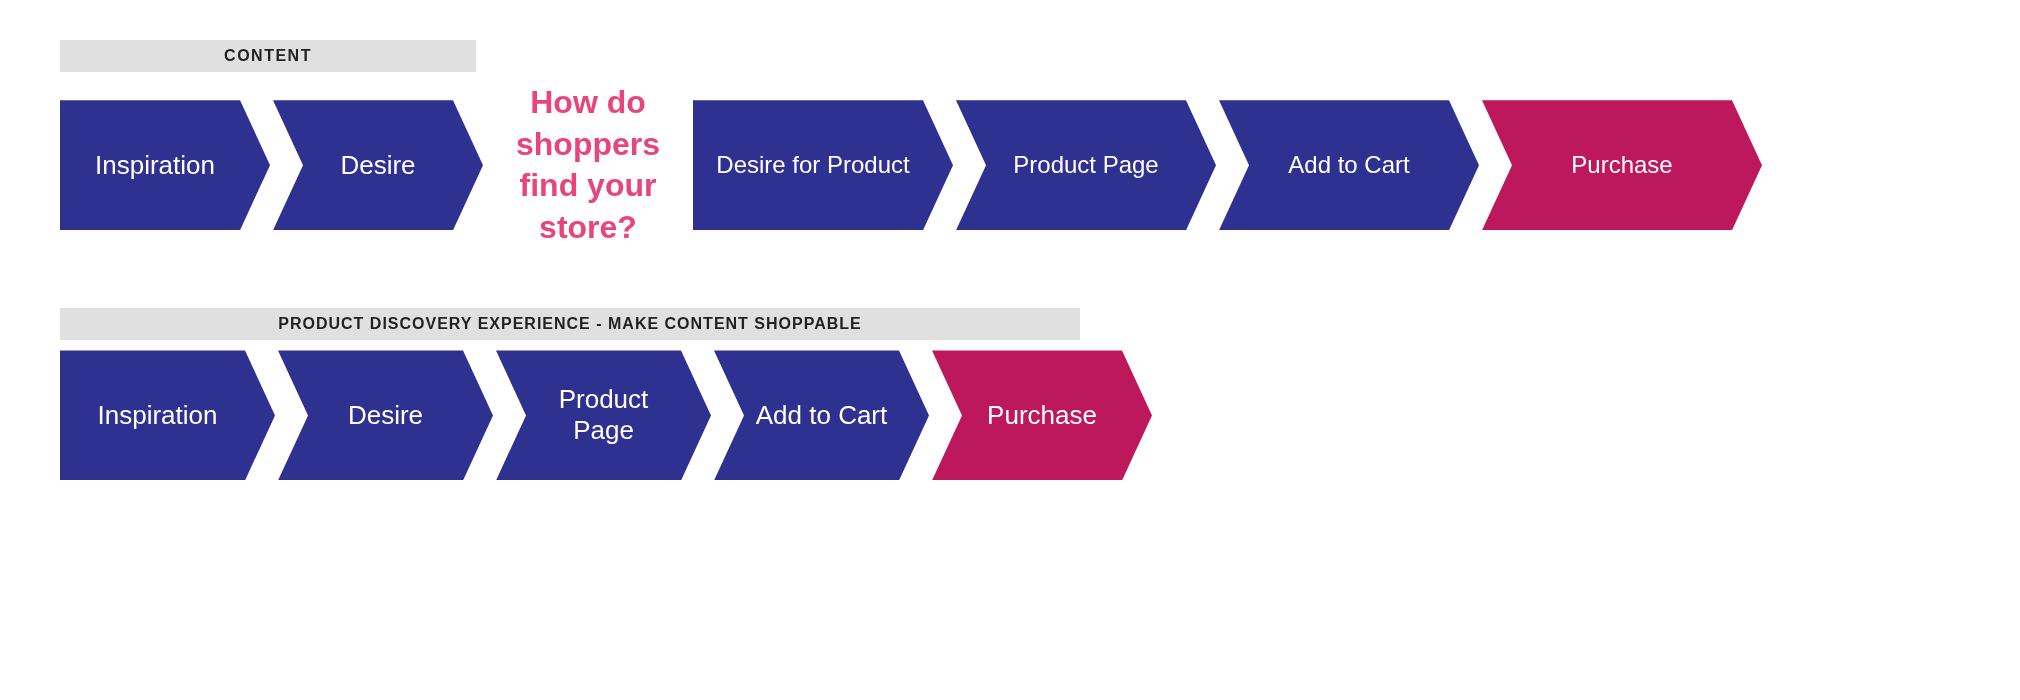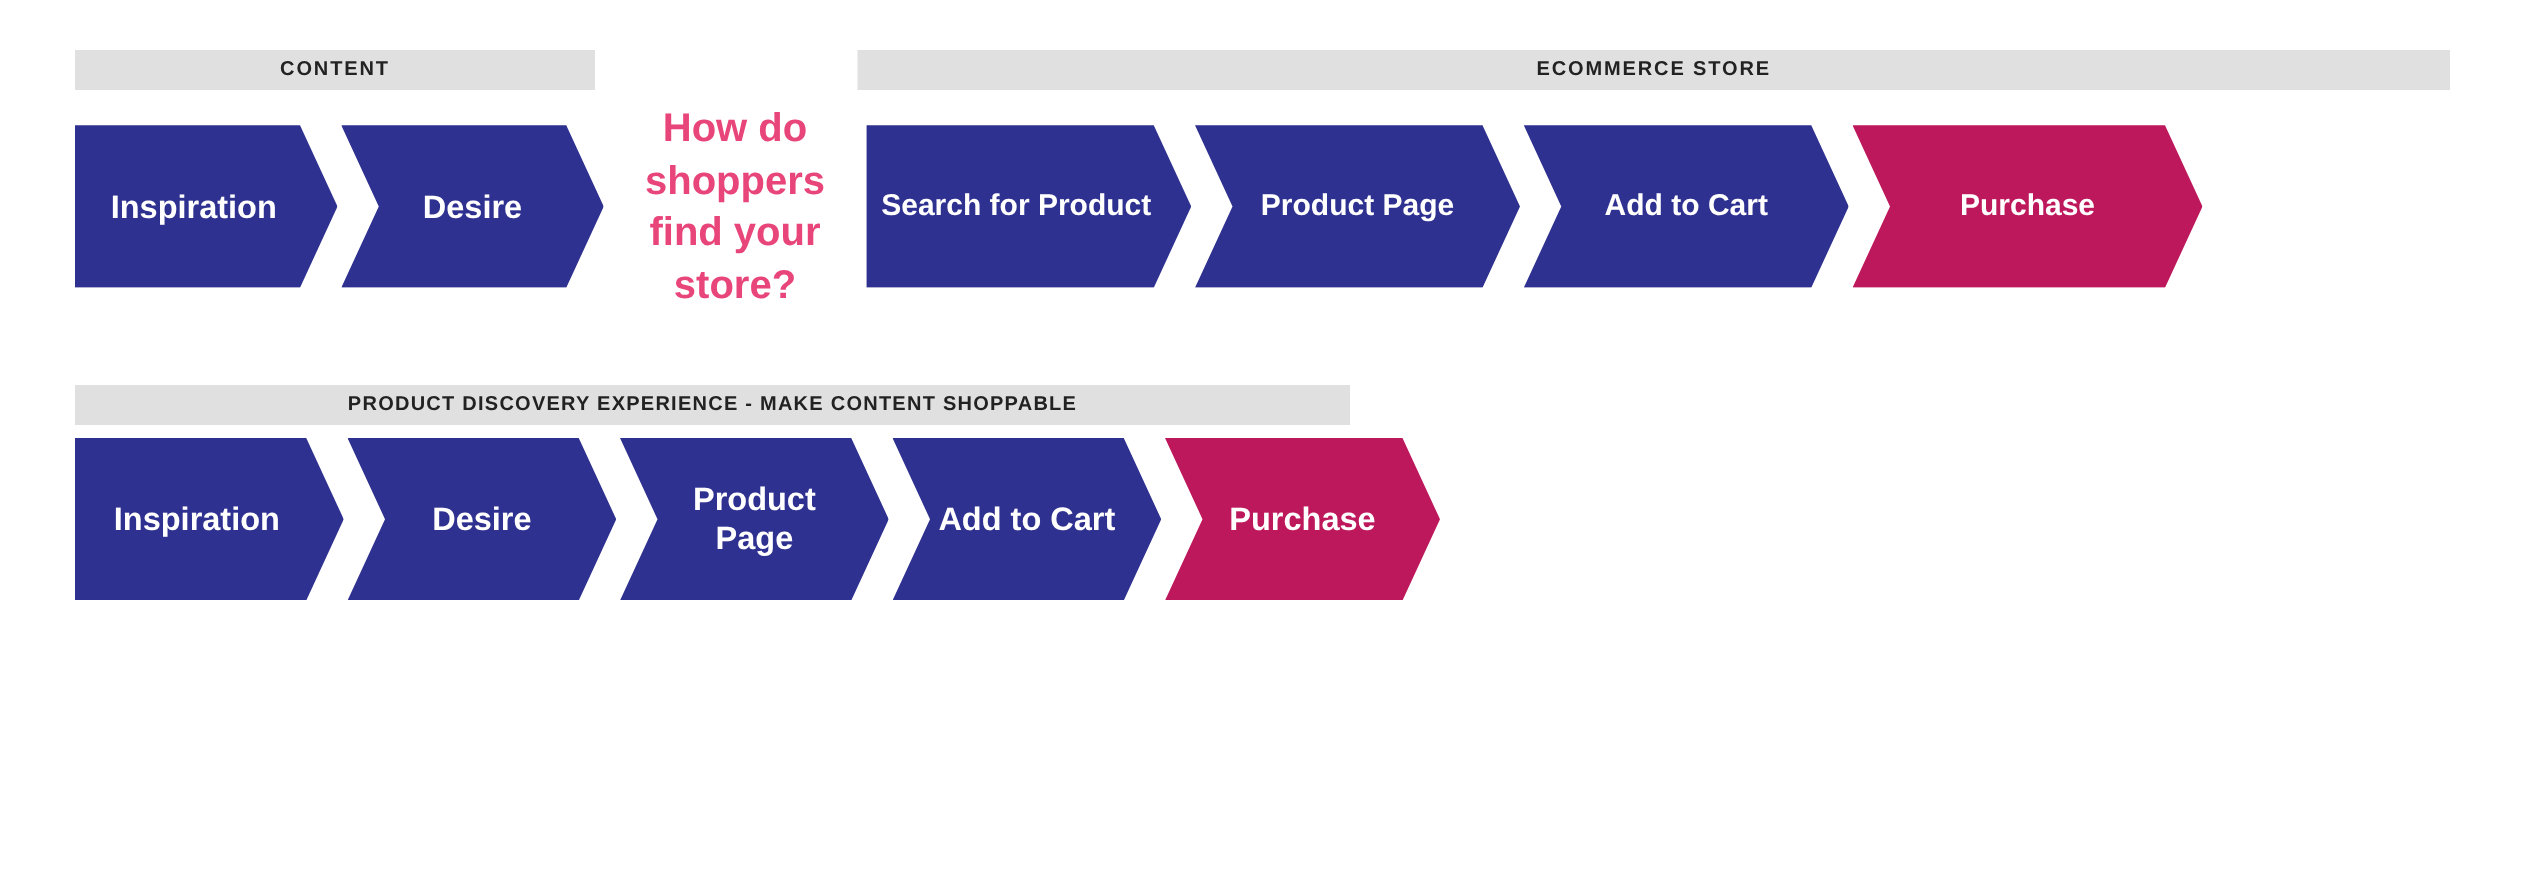--- a/index.html
+++ b/index.html
@@ -41,21 +41,21 @@
       align-items: center;
     }
 
     
     .chevron {
       position: relative;
       display: flex;
       align-items: center;
       justify-content: center;
       height: 130px;
-      font-weight: 700;
+      font-weight: 400;
       font-size: 26px;
       color: #ffffff;
       text-align: center;
       line-height: 1.2;
       cursor: default;
     }
 
     .chevron-body {
       position: relative;
       display: flex;
@@ -151,21 +151,20 @@
 </head>
 <body>
 
 <div class="page-container">
 
   <div class="section-top">
 
     <div class="top-labels-container">
       <div class="label-box top-label-content" style="width:416px;">CONTENT</div>
       <div class="top-label-gap"></div>
-      <div class="label-box top-label-ecommerce">ECOMMERCE STORE</div>
     </div>
 
     <div class="arrows-row">
 
       <div class="chevron" style="width:210px;">
         <div class="chevron-body chevron-blue arrow-shape-first" style="padding-left:10px; padding-right:30px;">
           <span>Inspiration</span>
         </div>
       </div>
       <div class="arrow-gap" style="width:3px;"></div>
@@ -175,21 +174,21 @@
           <span>Desire</span>
         </div>
       </div>
 
       <div class="middle-text" style="width:210px; font-size:32px;">
         <span>How do shoppers find your store?</span>
       </div>
 
       <div class="chevron" style="width:260px;">
         <div class="chevron-body chevron-blue arrow-shape-first" style="padding-left:10px; padding-right:30px;">
-          <span style="font-size:24px;">Search for Product</span>
+          <span style="font-size:24px;">Desire for Product</span>
         </div>
       </div>
       <div class="arrow-gap" style="width:3px;"></div>
 
       <div class="chevron" style="width:260px;">
         <div class="chevron-body chevron-blue arrow-shape" style="padding-left:30px; padding-right:30px;">
           <span style="font-size:24px;">Product Page</span>
         </div>
       </div>
       <div class="arrow-gap" style="width:3px;"></div>

